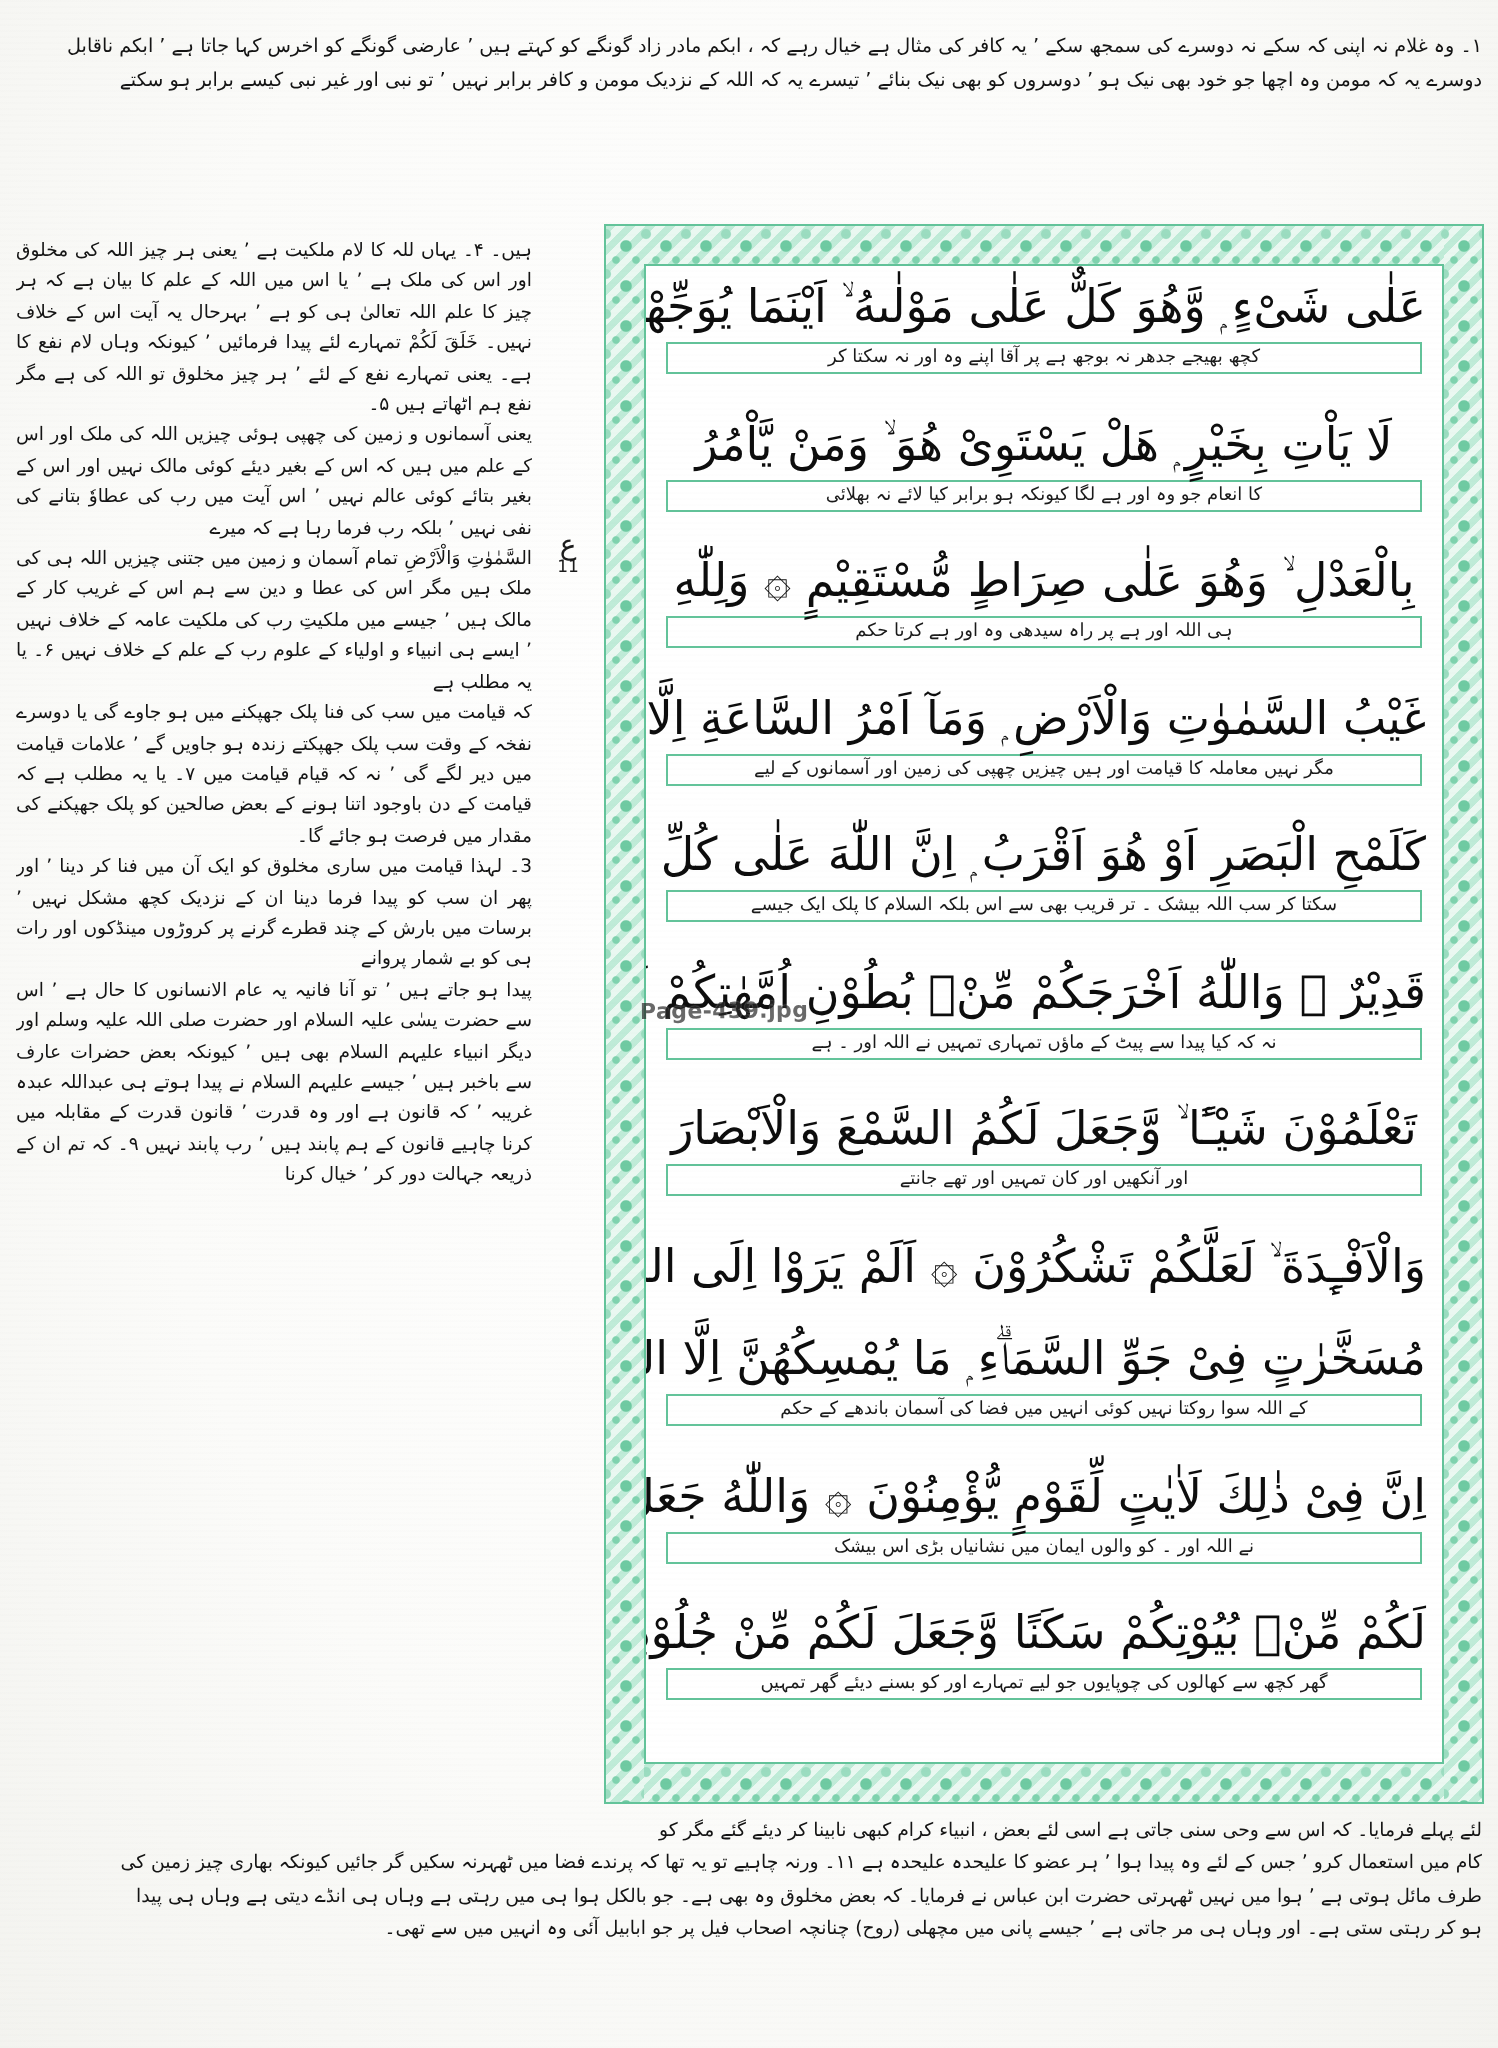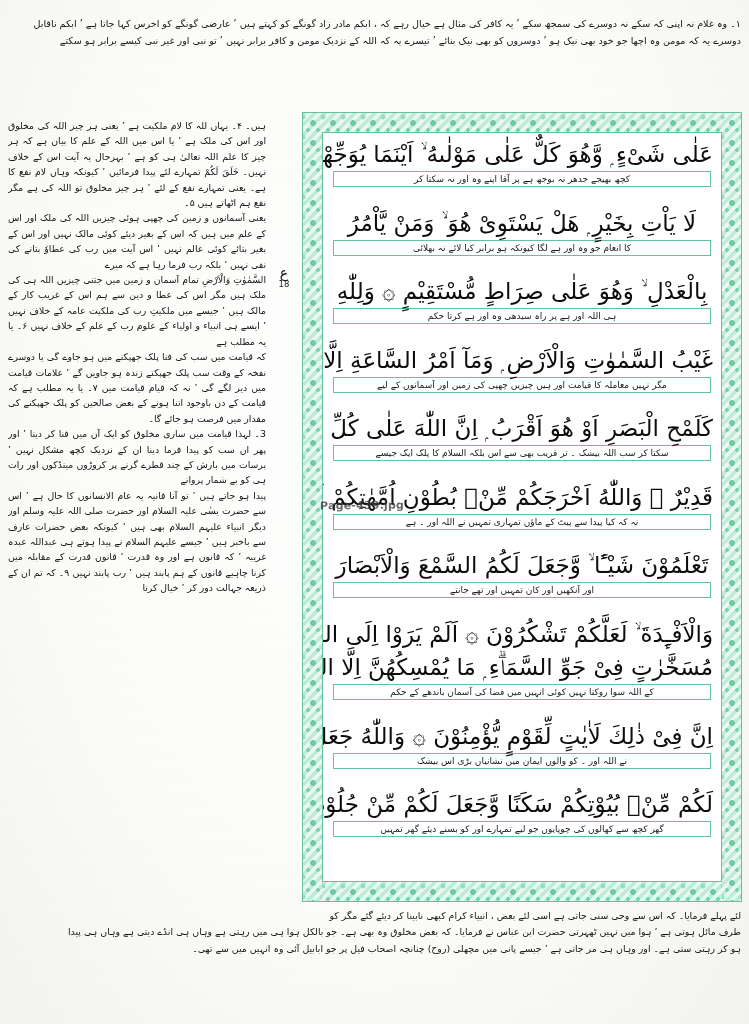--- a/index.html
+++ b/index.html
@@ -157,21 +157,21 @@
     padding: 0 4px;
   }
   .tarjuma-line {
     direction: rtl;
     text-align: center;
     font-size: 9px;
     line-height: 14px;
     color: #1a1a1a;
     border: 1px solid #63c39a;
     background: #ffffff;
-    margin: 1px 6px 18px 6px;
+    margin: 1px 6px 5px 6px;
     white-space: nowrap;
     overflow: hidden;
     font-family: "DejaVu Sans", sans-serif;
   }
 
   
   #manzil-wrap {
     position: absolute;
     left: 0; right: 0; bottom: -19px;
     height: 19px;
@@ -226,21 +226,21 @@
     <p class="para">ہیں۔ ۴۔ یہاں للہ کا لام ملکیت ہے ’ یعنی ہر چیز اللہ کی مخلوق اور اس کی ملک ہے ’ یا اس میں اللہ کے علم کا بیان ہے کہ ہر چیز کا علم اللہ تعالیٰ ہی کو ہے ’ بہرحال یہ آیت اس کے خلاف نہیں۔ خَلَقَ لَكُمْ تمہارے لئے پیدا فرمائیں ’ کیونکہ وہاں لام نفع کا ہے۔ یعنی تمہارے نفع کے لئے ’ ہر چیز مخلوق تو اللہ کی ہے مگر نفع ہم اٹھاتے ہیں ۵۔</p>
     <p class="para">یعنی آسمانوں و زمین کی چھپی ہوئی چیزیں اللہ کی ملک اور اس کے علم میں ہیں کہ اس کے بغیر دیئے کوئی مالک نہیں اور اس کے بغیر بتائے کوئی عالم نہیں ’ اس آیت میں رب کی عطاوٗ بتانے کی نفی نہیں ’ بلکہ رب فرما رہا ہے کہ میرے</p>
     <p class="para">السَّمٰوٰتِ وَالْاَرْضِ تمام آسمان و زمین میں جتنی چیزیں اللہ ہی کی ملک ہیں مگر اس کی عطا و دین سے ہم اس کے غریب کار کے مالک ہیں ’ جیسے میں ملکیتِ رب کی ملکیت عامہ کے خلاف نہیں ’ ایسے ہی انبیاء و اولیاء کے علوم رب کے علم کے خلاف نہیں ۶۔ یا یہ مطلب ہے</p>
     <p class="para">کہ قیامت میں سب کی فنا پلک جھپکنے میں ہو جاوے گی یا دوسرے نفخہ کے وقت سب پلک جھپکتے زندہ ہو جاویں گے ’ علامات قیامت میں دیر لگے گی ’ نہ کہ قیام قیامت میں ۷۔ یا یہ مطلب ہے کہ قیامت کے دن باوجود اتنا ہونے کے بعض صالحین کو پلک جھپکنے کی مقدار میں فرصت ہو جائے گا۔</p>
     <p class="para">3۔ لہذا قیامت میں ساری مخلوق کو ایک آن میں فنا کر دینا ’ اور پھر ان سب کو پیدا فرما دینا ان کے نزدیک کچھ مشکل نہیں ’ برسات میں بارش کے چند قطرے گرنے پر کروڑوں مینڈکوں اور رات ہی کو بے شمار پروانے</p>
     <p class="para">پیدا ہو جاتے ہیں ’ تو آنا فانیہ یہ عام الانسانوں کا حال ہے ’ اس سے حضرت یسٰی علیہ السلام اور حضرت صلی اللہ علیہ وسلم اور دیگر انبیاء علیہم السلام بھی ہیں ’ کیونکہ بعض حضرات عارف سے باخبر ہیں ’ جیسے علیہم السلام نے پیدا ہوتے ہی عبداللہ عبدہ غریبہ ’ کہ قانون ہے اور وہ قدرت ’ قانون قدرت کے مقابلہ میں کرنا چاہیے قانون کے ہم پابند ہیں ’ رب پابند نہیں ۹۔ کہ تم ان کے ذریعہ جہالت دور کر ’ خیال کرنا</p>
   </div>
 
   <div id="ruku-marker">
     <span class="ruku-glyph">ع</span>
-    <span class="ruku-num">18</span>
+    <span class="ruku-num">11</span>
   </div>
 
   <div id="quran-frame">
 
     <div class="ornate-band band-top"></div>
     <div class="ornate-band band-bottom"></div>
     <div class="ornate-band band-left"></div>
     <div class="ornate-band band-right"></div>
 
     <div id="frame-inner">
@@ -313,17 +313,18 @@
         
       </div>
 
     </div>
   </div>
 
   <div id="watermark">Page-439.jpg</div>
 
   <div id="bottom-commentary" class="urdu">
     <p class="para">لئے پہلے فرمایا۔ کہ اس سے وحی سنی جاتی ہے اسی لئے بعض ، انبیاء کرام کبھی نابینا کر دیئے گئے مگر کو</p>
+    <p class="para">کام میں استعمال کرو ’ جس کے لئے وہ پیدا ہوا ’ ہر عضو کا علیحدہ علیحدہ ہے ۱۱۔ ورنہ چاہیے تو یہ تھا کہ پرندے فضا میں ٹھہرنہ سکیں گر جائیں کیونکہ بھاری چیز زمین کی</p>
     <p class="para">طرف مائل ہوتی ہے ’ ہوا میں نہیں ٹھہرتی حضرت ابن عباس نے فرمایا۔ کہ بعض مخلوق وہ بھی ہے۔ جو بالکل ہوا ہی میں رہتی ہے وہاں ہی انڈے دیتی ہے وہاں ہی پیدا</p>
     <p class="para">ہو کر رہتی ستی ہے۔ اور وہاں ہی مر جاتی ہے ’ جیسے پانی میں مچھلی (روح) چنانچہ اصحاب فیل پر جو ابابیل آئی وہ انہیں میں سے تھی۔</p>
   </div>
 
 </div>
 
 </body></html>

